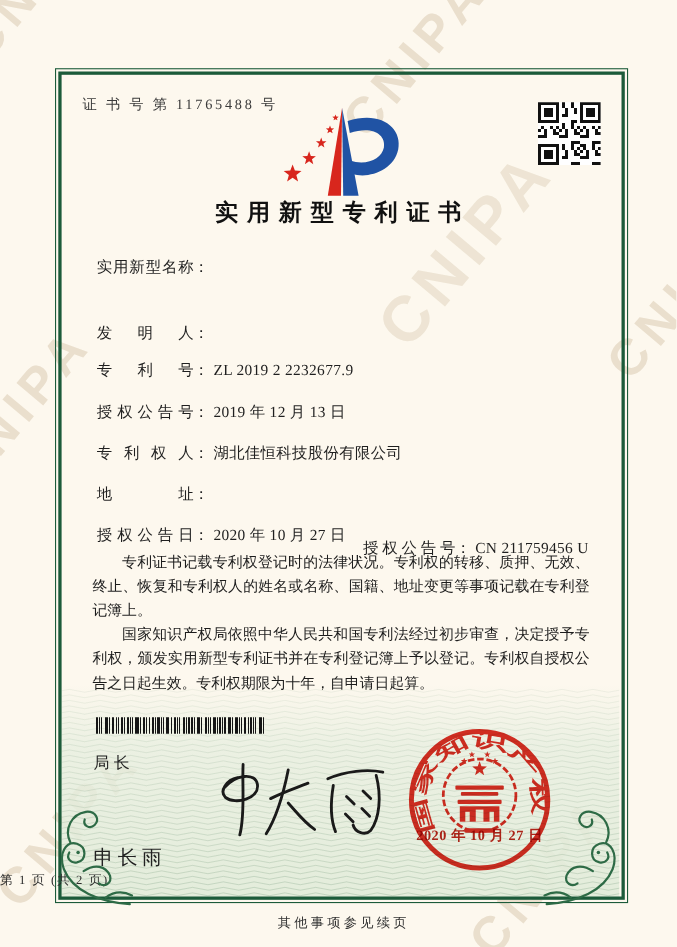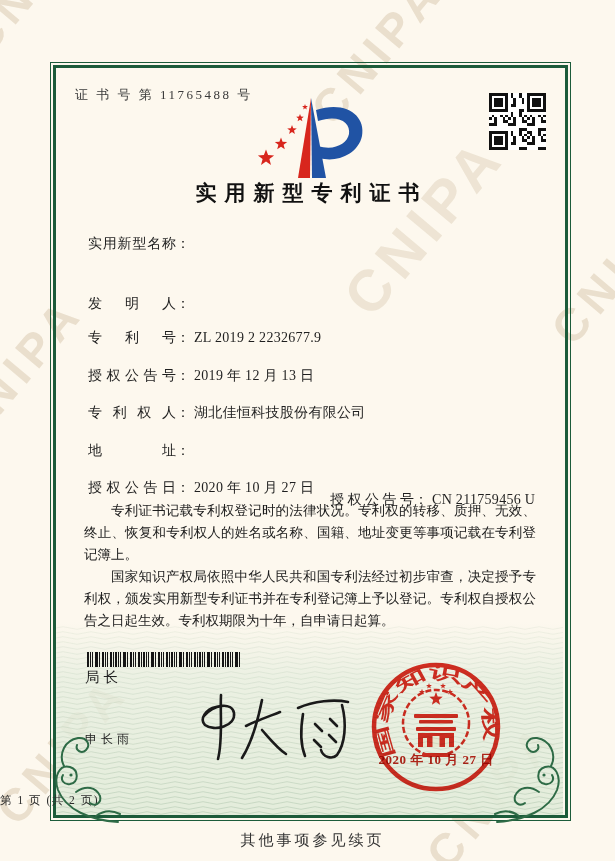--- a/index.html
+++ b/index.html
@@ -33,31 +33,31 @@
   .f-value{flex:none;letter-spacing:0.3px;}
   .f-right{position:absolute;left:242px;top:12px;display:flex;}
   .f-label2{display:inline-block;width:84px;text-align:justify;text-align-last:justify;flex:none;}
   
   .paras{position:absolute;left:84px;top:500px;width:452px;font-size:13.5px;line-height:22px;
          text-align:justify;z-index:3;color:#1c1c1c;}
   .paras p{margin:0;text-indent:2em;}
   
   .barcode{position:absolute;left:87px;top:652px;z-index:3;}
   
-  .dir-title{position:absolute;left:85px;top:668px;font-size:14.5px;letter-spacing:4px;color:#222;z-index:3;}
-  .dir-name{position:absolute;left:85px;top:731px;font-size:12px;letter-spacing:4px;color:#222;z-index:3;}
+  .dir-title{position:absolute;left:85px;top:684px;font-size:14.5px;letter-spacing:4px;color:#222;z-index:3;}
+  .dir-name{position:absolute;left:85px;top:767px;font-size:18px;letter-spacing:4px;color:#222;z-index:3;}
   .signature{position:absolute;left:190px;top:686px;z-index:3;}
   
   .seal{position:absolute;left:366px;top:657px;z-index:5;mix-blend-mode:multiply;opacity:0.95;}
   .seal-date{position:absolute;left:366px;top:751px;width:140px;text-align:center;font-size:13px;
              font-weight:600;color:#c0261b;letter-spacing:0.5px;z-index:6;mix-blend-mode:multiply;}
   
   .page-info{position:absolute;left:0;right:0;top:793px;text-align:left;font-size:11.5px;
              letter-spacing:1.5px;color:#2c2c2c;z-index:3;}
-  .cont-note{position:absolute;left:0;right:0;top:831px;text-align:center;font-size:15px;
+  .cont-note{position:absolute;left:0;right:0;top:831px;text-align:center;font-size:12px;
              letter-spacing:3px;color:#333;z-index:3;padding-left:10px;}
 </style>
 </head>
 <body>
 
 <div class="sheet">
 
   <span class="wm" style="left:-45px;top:30px">CNIPA</span>
   <span class="wm" style="left:300px;top:100px">CNIPA</span>
   <span class="wm" style="left:-60px;top:420px">CNIPA</span>

